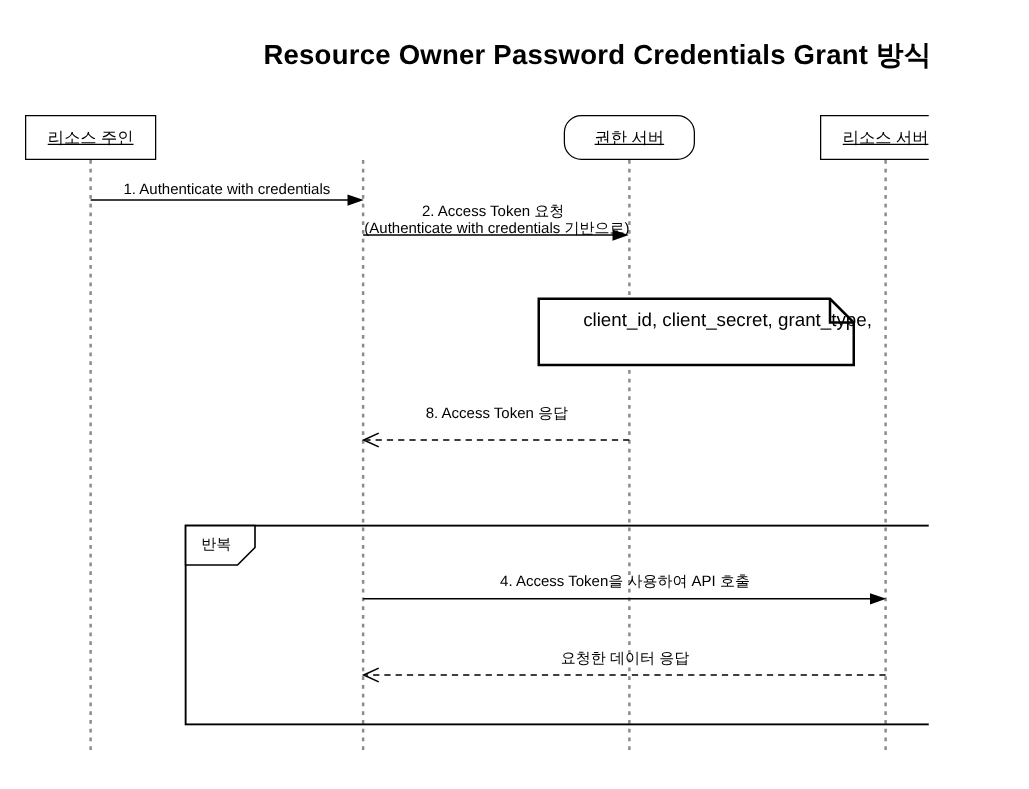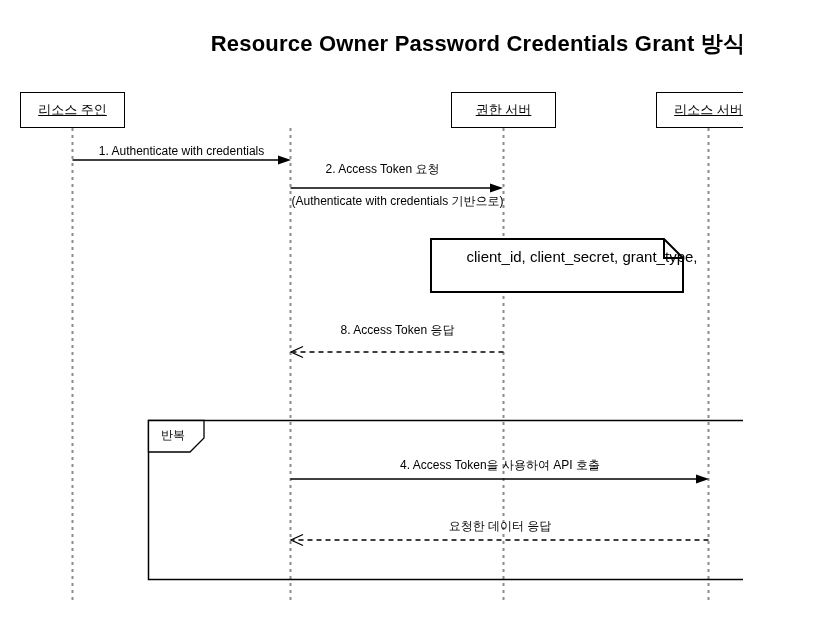--- a/index.html
+++ b/index.html
@@ -90,31 +90,31 @@
 
     <line x1="708.5" y1="540" x2="293" y2="540" stroke="#000" stroke-width="1.3" stroke-dasharray="5,4"></line>
     <polyline points="303,534.5 291,540 303,545.5" fill="none" stroke="#000" stroke-width="1.3"></polyline>
   </svg>
 
   <div class="title">Resource Owner Password Credentials Grant 방식</div>
 
   <div class="actor" style="left:20px;  top:92px;">
     <span>리소스 주인</span>
   </div>
-  <div class="actor" style="left:451px; top:92px;">
+  <div class="actor" style="left:451px; top:92px;border-radius:14px;">
     <span>권한 서버</span>
   </div>
   <div class="actor" style="left:656px; top:92px;">
     <span>리소스 서버</span>
   </div>
 
   <div class="msg-label" style="left:72px; top:145px; width:219px;">1. Authenticate with credentials</div>
 
-  <div class="msg-label" style="left:276px; top:163px; width:213px;">2. Access Token 요청</div>
-  <div class="msg-label" style="left:291px; top:176px; width:213px;margin-top:19px;">(Authenticate with credentials 기반으로)</div>
+  <div class="msg-label" style="left:288px; top:163px; width:213px;">2. Access Token 요청</div>
+  <div class="msg-label" style="left:291px; top:176px; width:213px;">(Authenticate with credentials 기반으로)</div>
 
   <div class="msg-label" style="left:291px; top:324px; width:213px;">8. Access Token 응답</div>
 
   <div class="msg-label" style="left:291px; top:459px; width:418px;">4. Access Token을 사용하여 API 호출</div>
 
   <div class="msg-label" style="left:291px; top:520px; width:418px;">요청한 데이터 응답</div>
 
   <div class="note-text">
     <div>client_id, client_secret, grant_type,</div>
   </div>

